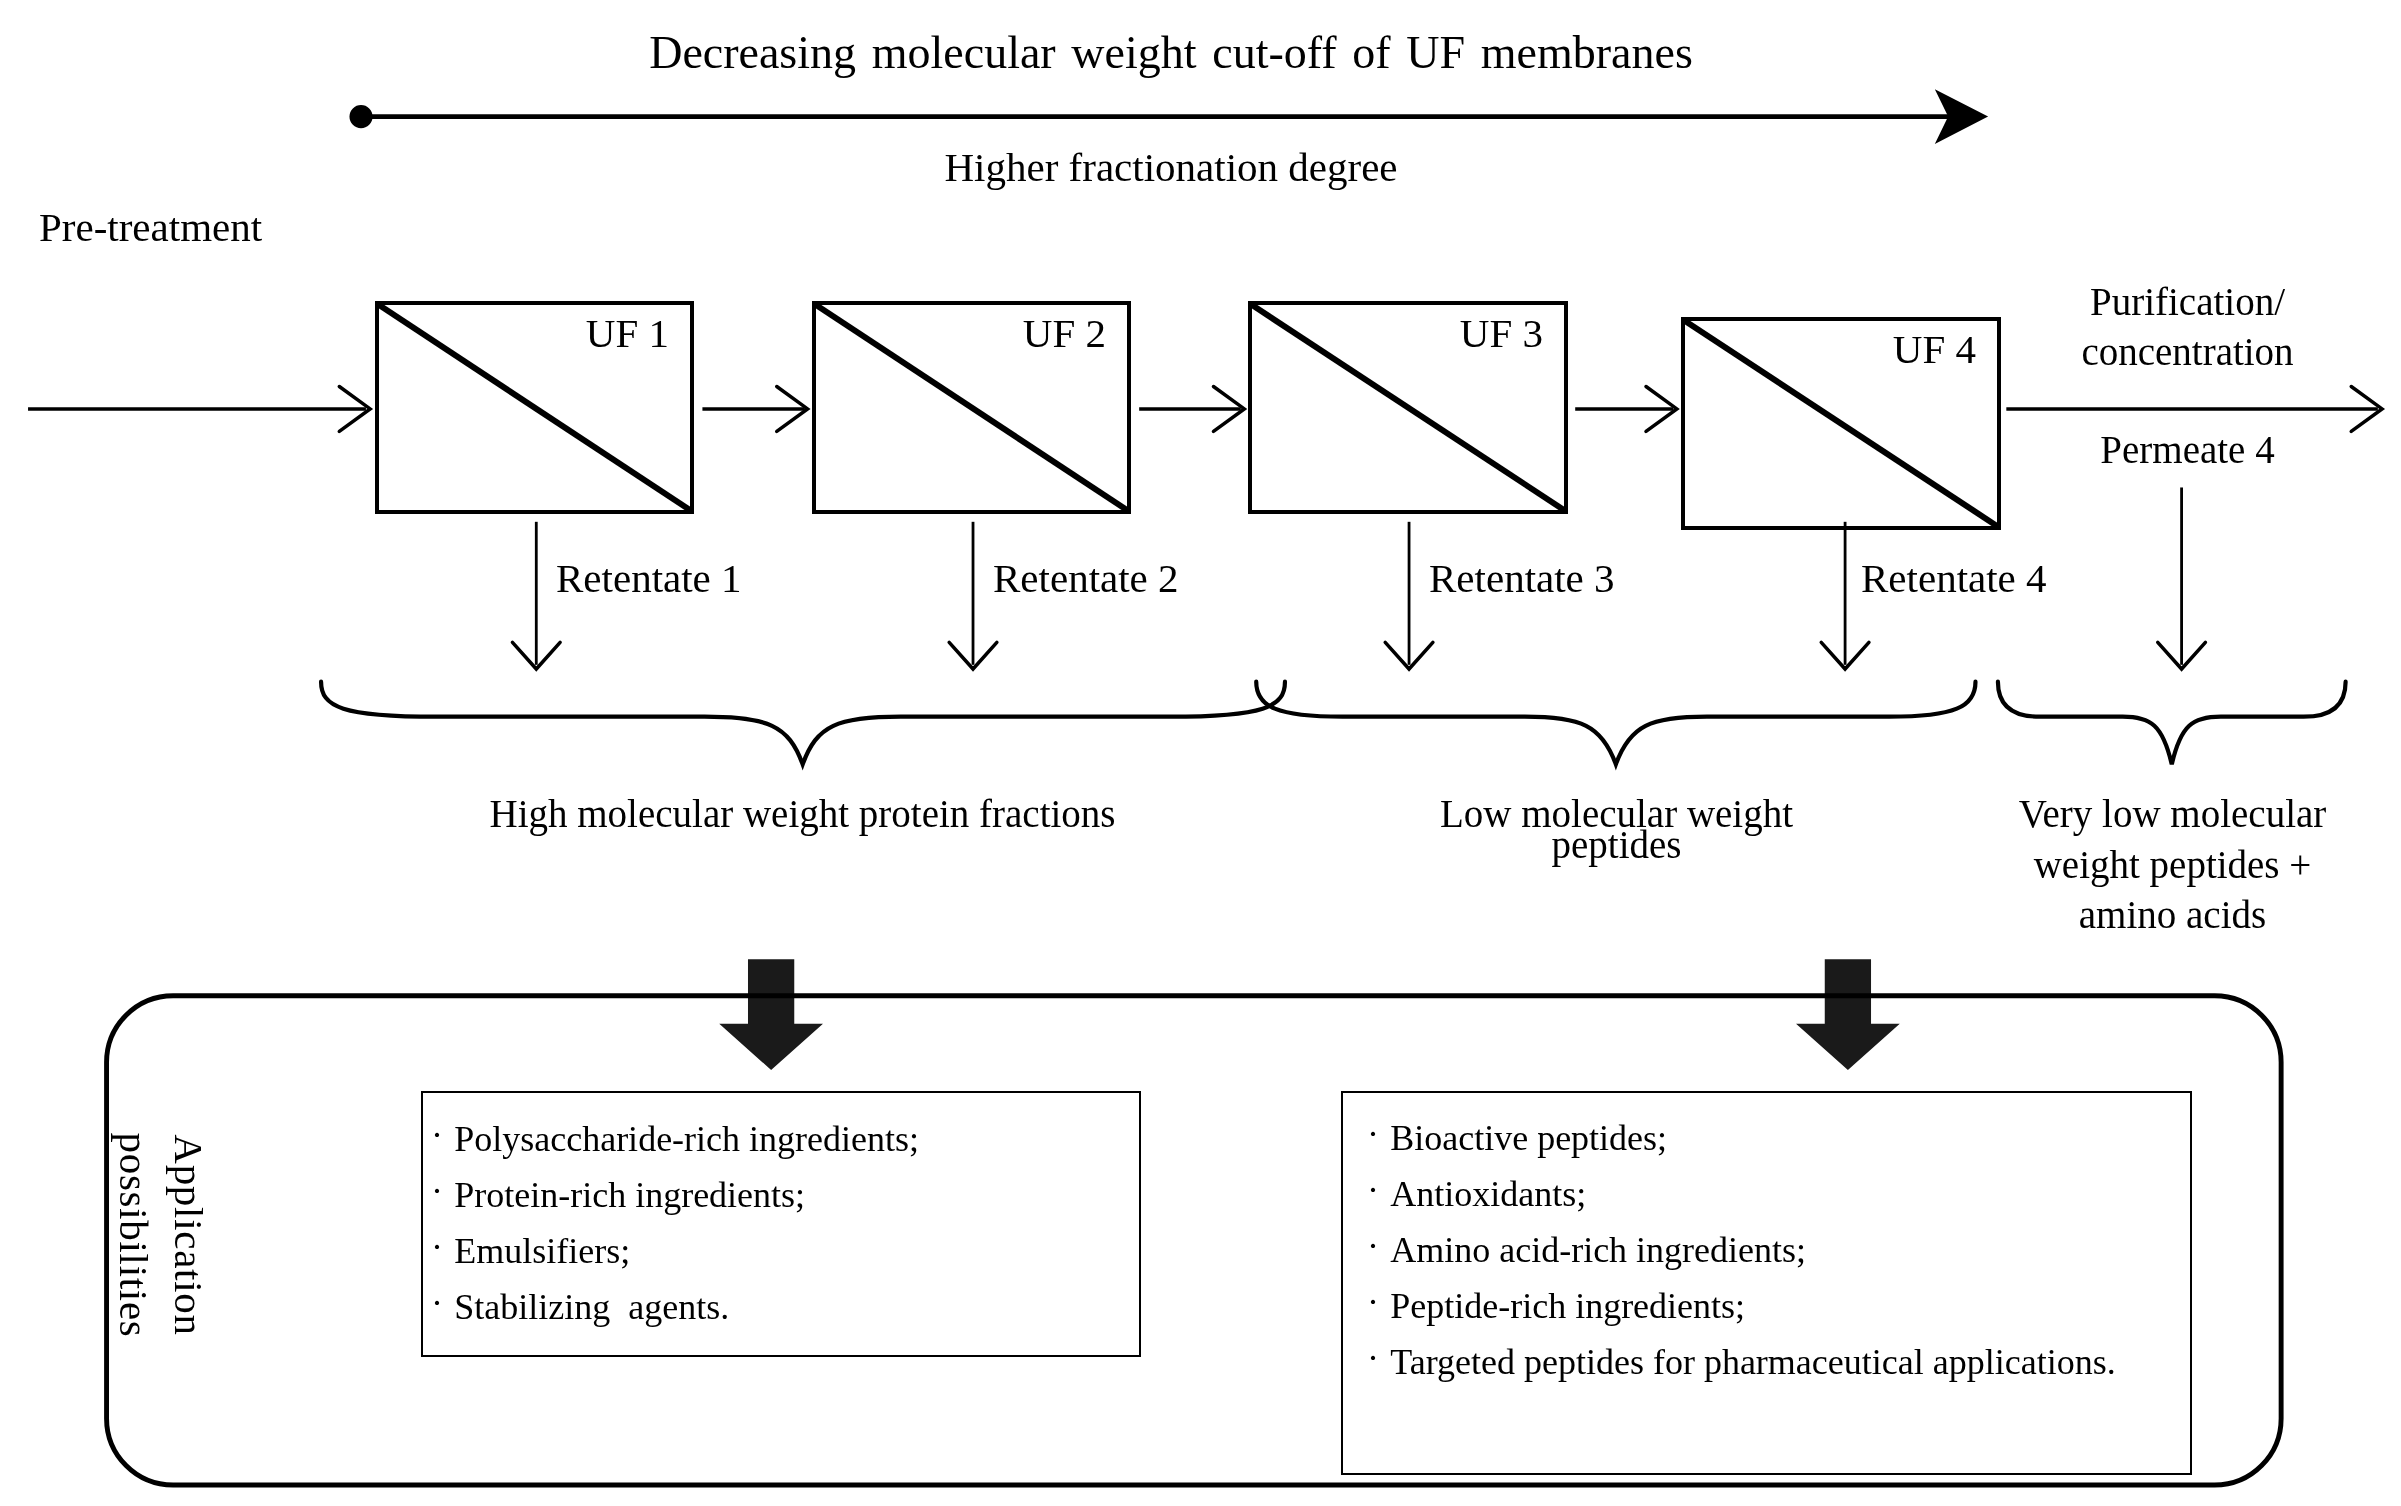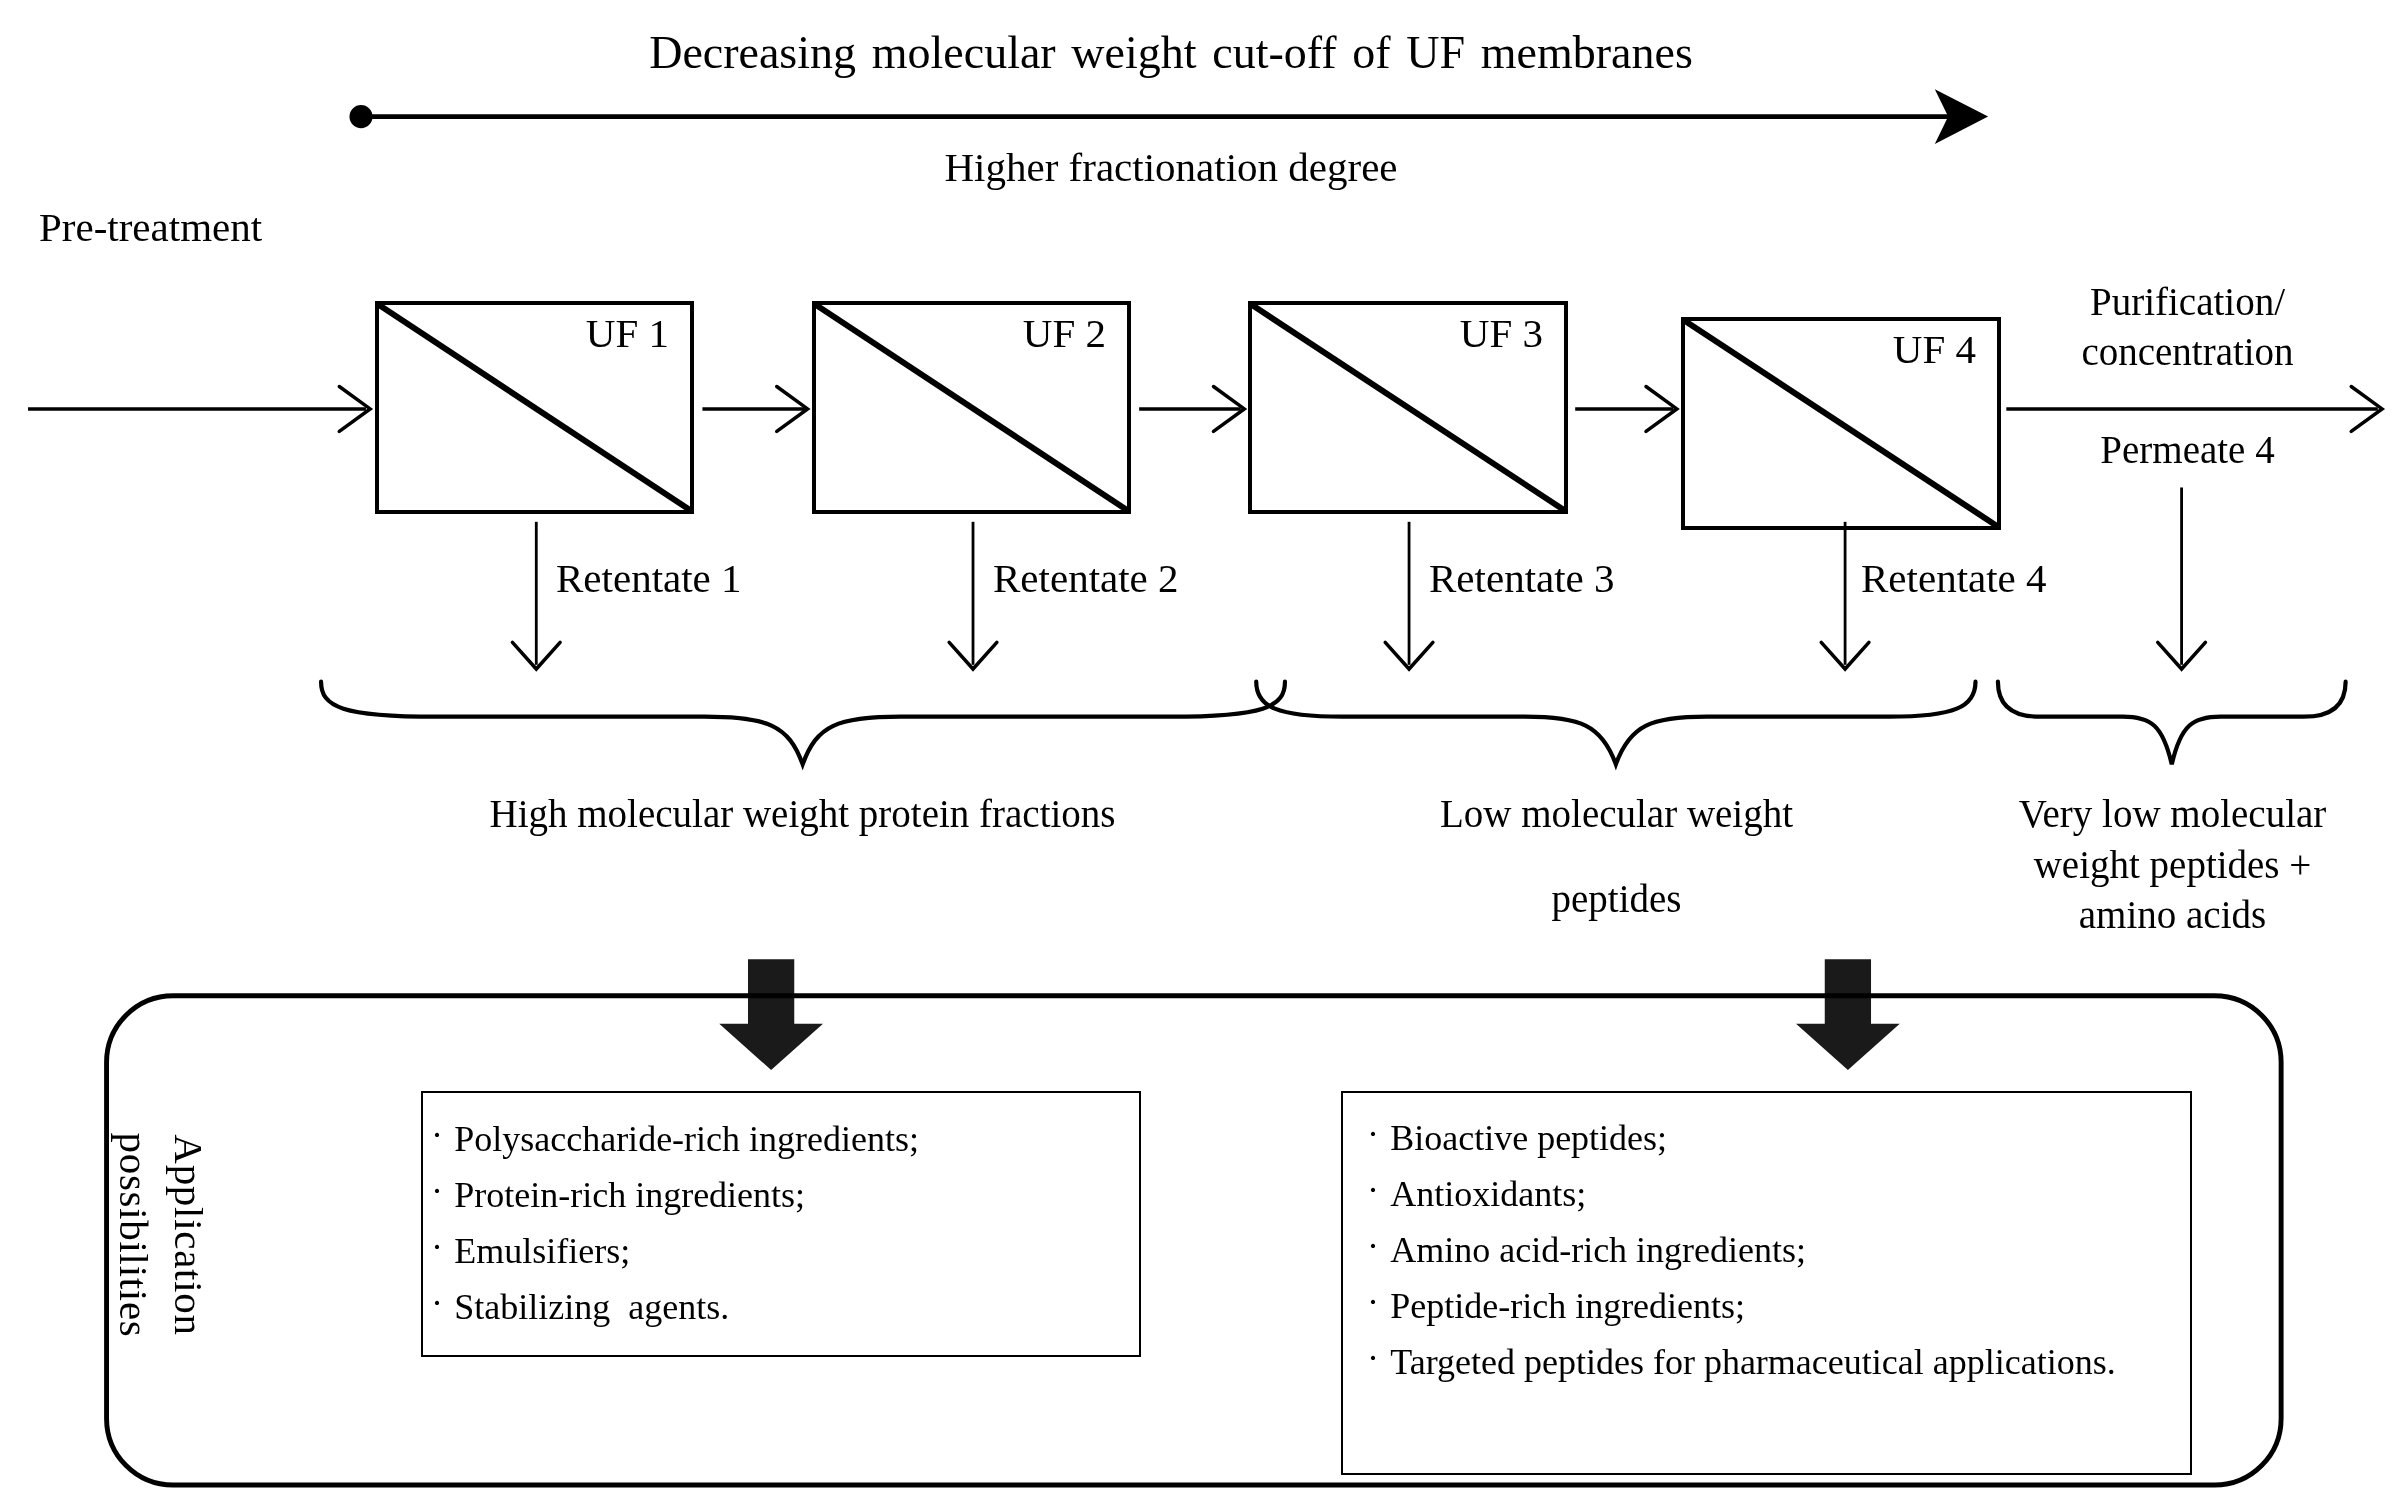--- a/index.html
+++ b/index.html
@@ -101,21 +101,21 @@
   <div class="txt t56 center" style="left:2012px;top:328px;width:351px;">concentration</div>
   <div class="txt t56 center" style="left:2012px;top:426px;width:351px;">Permeate 4</div>
 
   <div class="txt t58" style="left:556px;top:553px;">Retentate 1</div>
   <div class="txt t58" style="left:993px;top:553px;">Retentate 2</div>
   <div class="txt t58" style="left:1429px;top:553px;">Retentate 3</div>
   <div class="txt t58" style="left:1861px;top:553px;">Retentate 4</div>
 
   <div class="txt t56 center fracline" style="left:347px;top:789px;width:911px;">High molecular weight protein fractions</div>
   <div class="txt t56 center fracline" style="left:1336px;top:789px;width:561px;">Low molecular weight</div>
-  <div class="txt t56 center fracline" style="left:1336px;top:874px;width:561px;">peptides</div>
+  <div class="txt t56 center fracline" style="left:1336px;top:820px;width:561px;">peptides</div>
   <div class="txt t56 center fracline" style="left:1997px;top:789px;width:351px;">Very low molecular</div>
   <div class="txt t56 center fracline" style="left:1997px;top:840px;width:351px;">weight peptides +</div>
   <div class="txt t56 center fracline" style="left:1997px;top:890px;width:351px;">amino acids</div>
 
   <div class="rotlabel">
     <div>Application</div>
     <div>possibilities</div>
   </div>
 
   <div class="innerbox leftbox">

